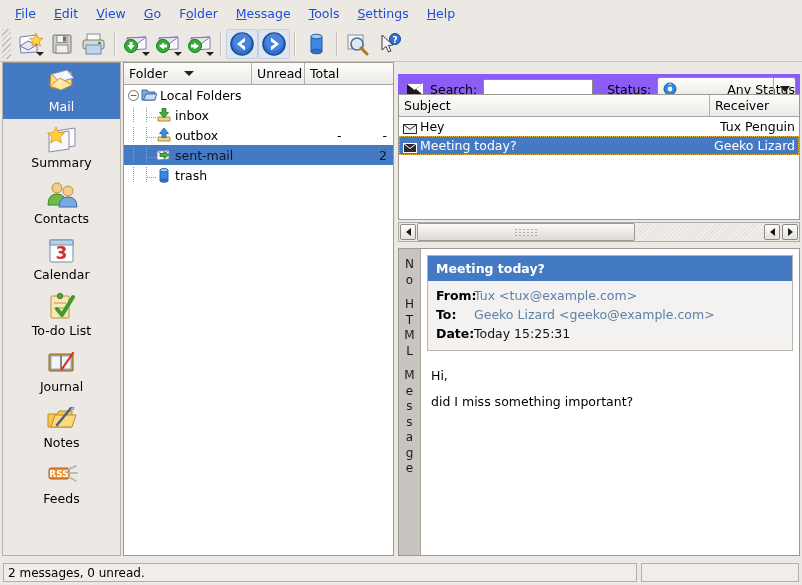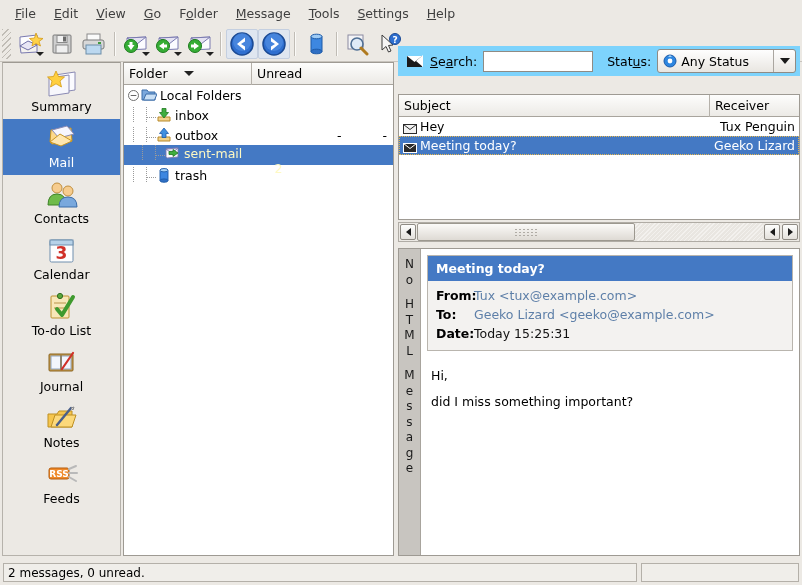--- a/index.html
+++ b/index.html
@@ -15,21 +15,21 @@
   }
   #app { position: relative; width: 802px; height: 585px; background: #ece9e4; }
 
   
   #menubar {
     position: absolute; left: 0; top: 0; width: 802px; height: 26px;
     background: #ece9e4;
     display: flex; align-items: center; padding-left: 6px;
   }
   .menu-item {
-    padding: 3px 9px; font-size: 12.5px; color: #404040; cursor: default;
+    padding: 3px 9px; font-size: 12.5px; color: #1d4ed8; cursor: default;
     line-height: 15px;
   }
   .menu-item u { text-decoration: underline; }
 
   
   #toolbar {
     position: absolute; left: 0; top: 26px; width: 802px; height: 36px;
     background: #ece9e4;
     display: flex; align-items: center;
     border-bottom: 1px solid #c8c4bd;
@@ -81,21 +81,21 @@
   }
   .ch-cell { height: 22px; display: flex; align-items: center; padding: 0 5px;
              border-right: 1px solid #b5b1aa; position: relative; }
   .ch-cell:last-child { border-right: none; }
   .sort-caret { width:0;height:0;border-left:5px solid transparent;
     border-right:5px solid transparent;border-top:5px solid #222; margin-left:16px;}
   #foldertree { position: absolute; left:0; top:22px; right:0; bottom:0;
     background:#fff; overflow:hidden; }
   .tree-row { height: 20px; display: flex; align-items: center;
      font-size: 12.5px; position: relative; cursor: default; }
-  .tree-row.selected { background: #4479c4; color: #fef9c3; flex-direction: column; }
+  .tree-row.selected { background: #4479c4; color: #0f172a; }
   .tree-left { display:flex; align-items:center; width:251px; position:relative; }
   .tree-unread { width: 53px; text-align: right; padding-right: 6px; }
   .tree-total  { width: 60px; text-align: right; padding-right: 6px; }
   .twisty {
     width: 11px; height: 11px; border: 1px solid #707070; background: #fff;
     border-radius: 50%; display: inline-flex; align-items: center;
     justify-content: center; font-size: 9px; line-height: 9px; color:#303030;
     margin-right: 2px;
   }
   .dotline-v {
@@ -103,35 +103,35 @@
     background-image: repeating-linear-gradient(#9a9a9a 0 1px, transparent 1px 2px);
   }
   .dotline-h {
     position:absolute; height:1px; width:9px;
     background-image: repeating-linear-gradient(to right,#9a9a9a 0 1px, transparent 1px 2px);
   }
   .ficon { width:16px;height:16px;margin-right:3px;position:relative;flex:none; }
 
   
   #searchbar {
-    position: absolute; left: 398px; top: 46px; width: 402px; height: 30px;
-    background: #7dd3fc; display: flex; align-items: center; padding: 0 4px;
+    position: absolute; left: 398px; top: 74px; width: 402px; height: 30px;
+    background: #8b5cf6; display: flex; align-items: center; padding: 0 4px;
   }
   .lbl { font-size: 12.5px; }
   #search-input {
     width: 110px; height: 21px; margin-left: 6px;
     border: 1px solid #8f8b84; background: #fff; font-size: 12px;
     padding: 0 3px; font-family: inherit; outline: none;
   }
   #status-combo {
     margin-left: 6px; height: 24px; width: 150px;
     border: 1px solid #8f8b84; border-radius: 3px;
     background: linear-gradient(#fefefe, #e9e6e1);
     display: flex; align-items: center; padding-left: 5px;
-    font-size: 12.5px; position: relative; cursor: default;
+    font-size: 12.5px; position: relative; cursor: default; justify-content: space-between;
   }
   .combo-arrow-box {
     position:absolute; right:0; top:0; bottom:0; width: 22px;
     border-left: 1px solid #aaa6a0; display:flex;align-items:center;justify-content:center;
   }
   .combo-arrow { width:0;height:0;border-left:5px solid transparent;
     border-right:5px solid transparent;border-top:6px solid #1a1a1a; }
 
   #msglist {
     position: absolute; left: 398px; top: 94px; width: 402px; height: 126px;
@@ -335,35 +335,35 @@
     <div class="tb-btn">
       <svg width="24" height="24" viewBox="0 0 24 24">
         <polygon points="4,3 4,18 8,14.5 10.5,20 13,19 10.5,13.5 15,13" fill="#f5f5f5" stroke="#3b3b3b"></polygon>
         <circle cx="17" cy="7" r="5.5" fill="#2f6fd0" stroke="#1b4a94"></circle>
         <text x="17" y="11" font-size="9" font-family="DejaVu Sans, sans-serif" fill="#fff" text-anchor="middle" font-weight="bold">?</text>
       </svg>
     </div>
   </div>
 
   <div id="sidebar">
+      <div class="side-item selected">
+        <span class="side-icon"><svg width="34" height="30" viewBox="0 0 34 30">
+            <polygon points="5,18 6,6 26,4 27,17 7,20" fill="#fdd98a" stroke="#c79523"></polygon>
+            <polygon points="7,6 22,2 29,10 14,14" fill="#f6f6ff" stroke="#8a8ab4"></polygon>
+            <polygon points="5,18 15,10 27,17 16,22" fill="#ffe7b0" stroke="#c79523"></polygon>
+          </svg></span>
+        <span class="side-label">Mail</span>
+      </div>
       <div class="side-item">
         <span class="side-icon"><svg width="34" height="30" viewBox="0 0 34 30">
             <polygon points="10,7 30,4 30,22 10,25" fill="#fbfbff" stroke="#8a8ab4"></polygon>
             <polygon points="4,10 24,7 24,25 4,28" fill="#f7f7fc" stroke="#8a8ab4"></polygon>
             <polygon points="11,3 13.5,8.5 19.5,9 15,13 16.5,19 11,15.8 5.5,19 7,13 2.5,9 8.5,8.5" fill="#ffcf3f" stroke="#d59c12" stroke-width=".8"></polygon>
           </svg></span>
         <span class="side-label">Summary</span>
-      </div>
-      <div class="side-item selected">
-        <span class="side-icon"><svg width="34" height="30" viewBox="0 0 34 30">
-            <polygon points="5,18 6,6 26,4 27,17 7,20" fill="#fdd98a" stroke="#c79523"></polygon>
-            <polygon points="7,6 22,2 29,10 14,14" fill="#f6f6ff" stroke="#8a8ab4"></polygon>
-            <polygon points="5,18 15,10 27,17 16,22" fill="#ffe7b0" stroke="#c79523"></polygon>
-          </svg></span>
-        <span class="side-label">Mail</span>
       </div>
       <div class="side-item">
         <span class="side-icon"><svg width="34" height="30" viewBox="0 0 34 30">
             <circle cx="12" cy="8" r="5" fill="#f6cc8e" stroke="#c08f3f"></circle>
             <path d="M3 25 Q3 14 12 14 Q21 14 21 25 Z" fill="#6fbb4a" stroke="#3d8226"></path>
             <circle cx="23" cy="11" r="5" fill="#f6cc8e" stroke="#c08f3f"></circle>
             <path d="M14 27 Q14 17 23 17 Q32 17 32 27 Z" fill="#79a8dd" stroke="#3b6ca8"></path>
           </svg></span>
         <span class="side-label">Contacts</span>
       </div>
@@ -415,20 +415,23 @@
     </div>
 
   <div id="folderpanel">
     <div class="col-head">
       <div class="ch-cell" style="width:128px">
         <span>Folder</span>
         <span class="sort-caret"></span>
       </div>
       <div class="ch-cell" style="width:53px">
         <span>Unread</span>
+      </div>
+      <div class="ch-cell" style="width:88px">
+        <span>Total</span>
       </div>
     </div>
     <div id="foldertree">
         <div class="tree-row">
           <span class="tree-left">
             <span style="width:4px;display:inline-block;flex:none;"></span>
             <span class="twisty">−</span>
             <span class="ficon"><svg width="16" height="16" viewBox="0 0 16 16">
                 <path d="M1 3 L6 3 L7.5 5 L14 5 L14 13 L1 13 Z" fill="#7aa8dd" stroke="#3b6ca8"></path>
                 <path d="M2.5 13 L5 7 L16 7 L13.5 13 Z" fill="#c8dff5" stroke="#3b6ca8"></path>

